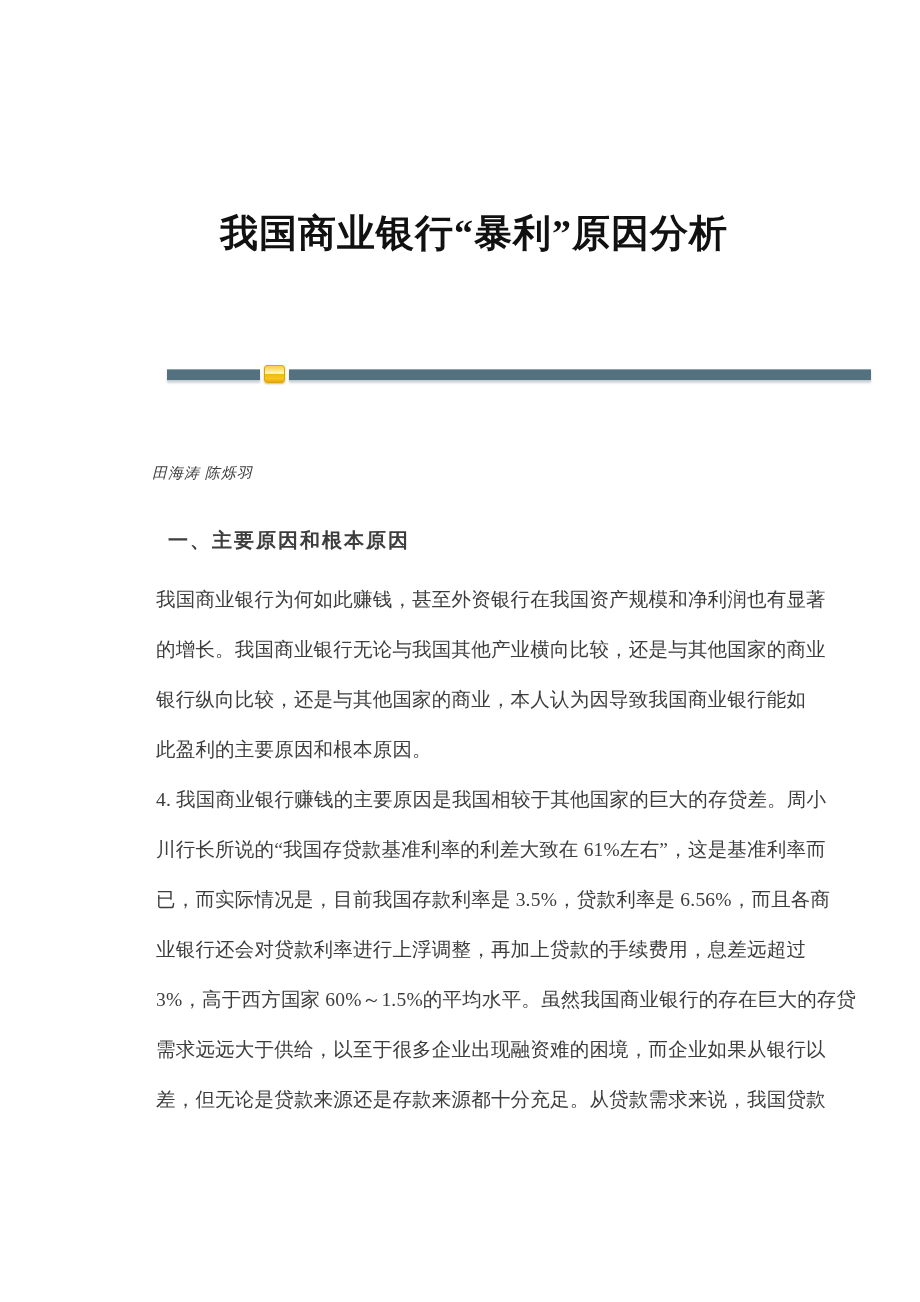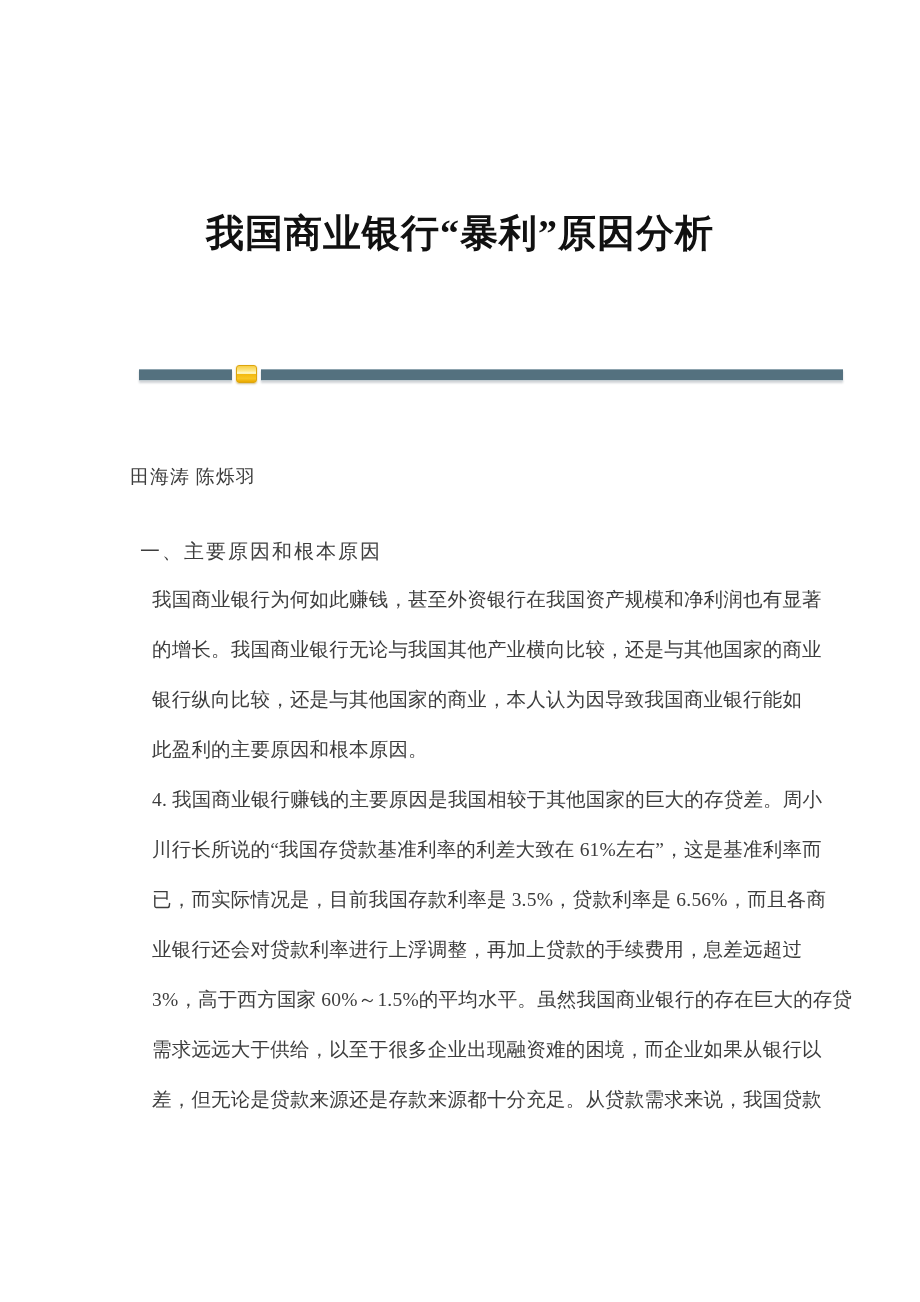--- a/index.html
+++ b/index.html
@@ -11,20 +11,21 @@
     width: 920px;
     height: 1302px;
     position: relative;
     overflow: hidden;
     font-family: "Liberation Serif", "DejaVu Serif", serif;
   }
   .page {
     position: absolute;
     inset: 0;
     background: #ffffff;
+    margin-left: 28px;
   }
   .doc-title {
     position: absolute;
     top: 208px;
     left: 0;
     right: 0;
     margin: 0;
     text-align: center;
     font-size: 38px;
     font-weight: bold;
@@ -66,39 +67,40 @@
       #fde88a 30%,
       #fffbd0 46%,
       #f3b90f 52%,
       #f8c623 78%,
       #eaa900 100%);
     box-shadow: 0 1px 2px rgba(150, 110, 0, 0.45);
   }
   .authors {
     position: absolute;
     top: 464px;
-    left: 130px;
-    font-size: 19px;
+    left: 124px;
+    font-size: 15px;
     color: var(--body-text, #3d3d3d);
     letter-spacing: 1px;
+    font-style: italic;
   }
   .section-heading {
     position: absolute;
-    top: 538px;
+    top: 527px;
     left: 140px;
     margin: 0;
     font-size: 20px;
-    font-weight: normal;
+    font-weight: bold;
     color: var(--body-text, #3d3d3d);
     letter-spacing: 2px;
   }
   .body-text {
     position: absolute;
     top: 575px;
-    left: 152px;
+    left: 128px;
     width: 668px;
     color: var(--body-text, #3d3d3d);
   }
   .text-line {
     height: 50px;
     line-height: 50px;
     font-size: 19.5px;
     letter-spacing: 0.2px;
     white-space: nowrap;
   }

